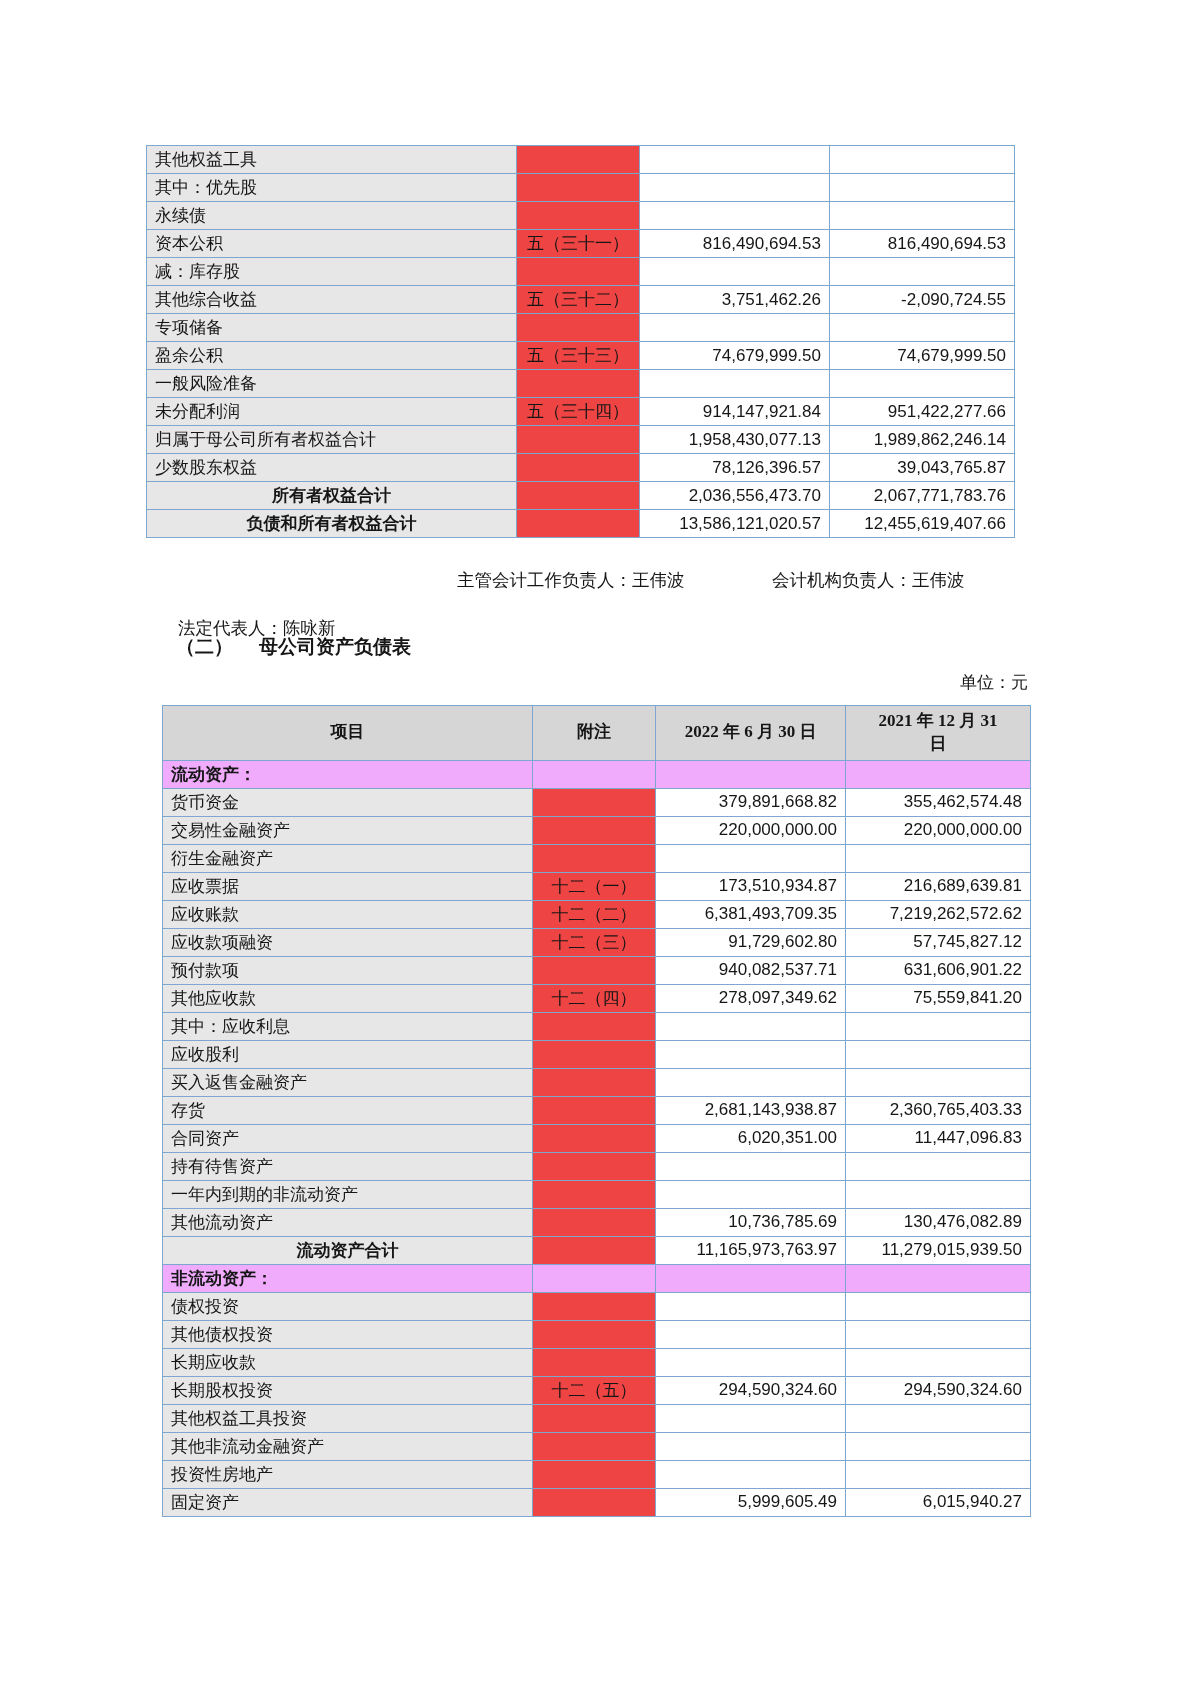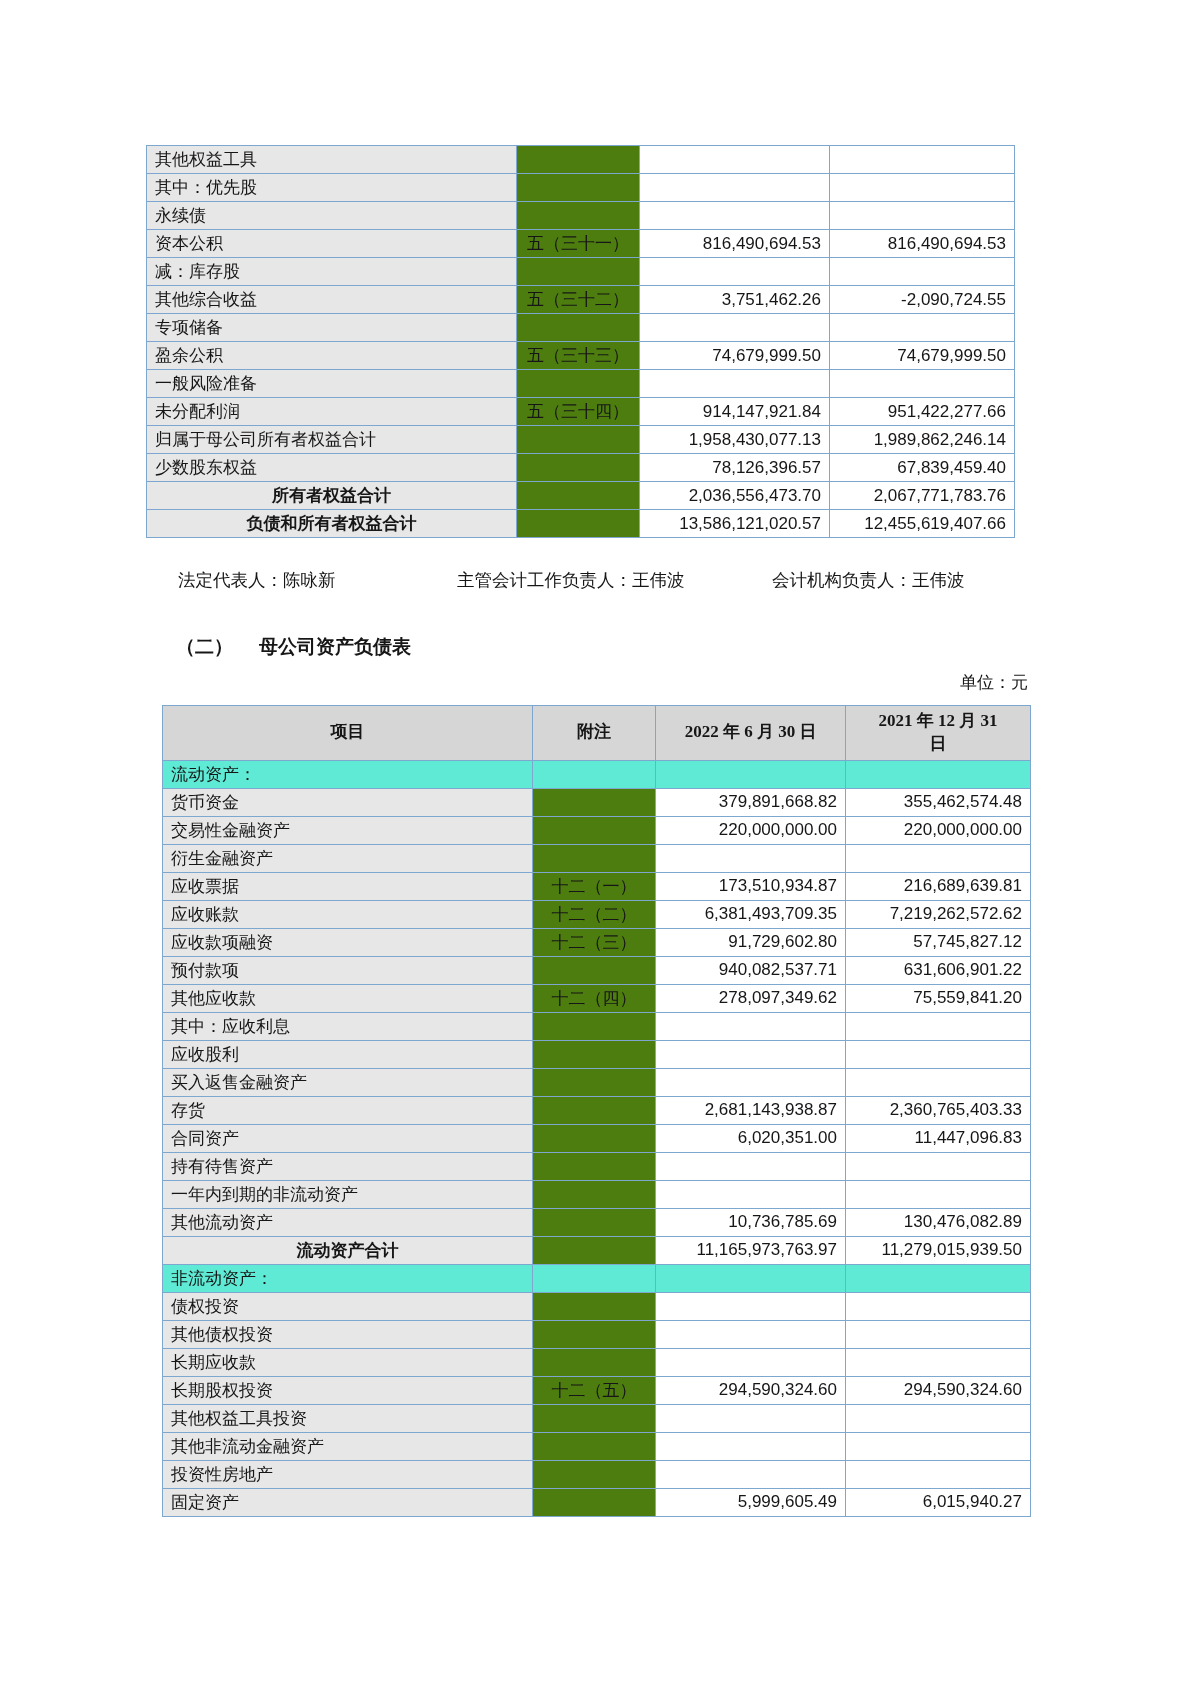--- a/index.html
+++ b/index.html
@@ -39,31 +39,31 @@
     line-height: 1.35;
     padding-top: 4px;
     padding-bottom: 4px;
   }
   td.item {
     background: #e7e7e7;
     text-align: left;
   }
   td.note {
     text-align: center;
-    background: #4d7c0f;
+    background: #ef4444;
   }
   td.num {
     text-align: right;
     background: #ffffff;
     font-family: "Liberation Sans", sans-serif;
     font-size: 16.5px;
   }
   tr.section td {
-    background: #5eead4;
-    font-weight: normal;
+    background: #f0abfc;
+    font-weight: bold;
   }
   tr.total td.item {
     text-align: center;
     font-weight: bold;
     margin-left: 27px;
   }
   td.indent {
     padding-left: 72px;
   }
   .sig-line {
@@ -72,21 +72,21 @@
     top: 568px;
     width: 900px;
     height: 30px;
     font-size: 17.5px;
   }
   .sig-line span {
     position: absolute;
     top: 0;
     white-space: nowrap;
   }
-  .sig-legal  { left: 16px; }
+  .sig-legal  { left: 16px; margin-top: 48px; }
   .sig-chief  { left: 295px; }
   .sig-dept   { left: 610px; }
   .section-heading {
     position: absolute;
     left: 176px;
     top: 634px;
     font-size: 19px;
     font-weight: bold;
     white-space: nowrap;
   }
@@ -182,21 +182,21 @@
         <tr>
           <td class="item">归属于母公司所有者权益合计</td>
           <td class="note"></td>
           <td class="num">1,958,430,077.13</td>
           <td class="num">1,989,862,246.14</td>
         </tr>
         <tr>
           <td class="item">少数股东权益</td>
           <td class="note"></td>
           <td class="num">78,126,396.57</td>
-          <td class="num">67,839,459.40</td>
+          <td class="num">39,043,765.87</td>
         </tr>
         <tr class="total">
           <td class="item">所有者权益合计</td>
           <td class="note"></td>
           <td class="num">2,036,556,473.70</td>
           <td class="num">2,067,771,783.76</td>
         </tr>
         <tr class="total">
           <td class="item">负债和所有者权益合计</td>
           <td class="note"></td>

